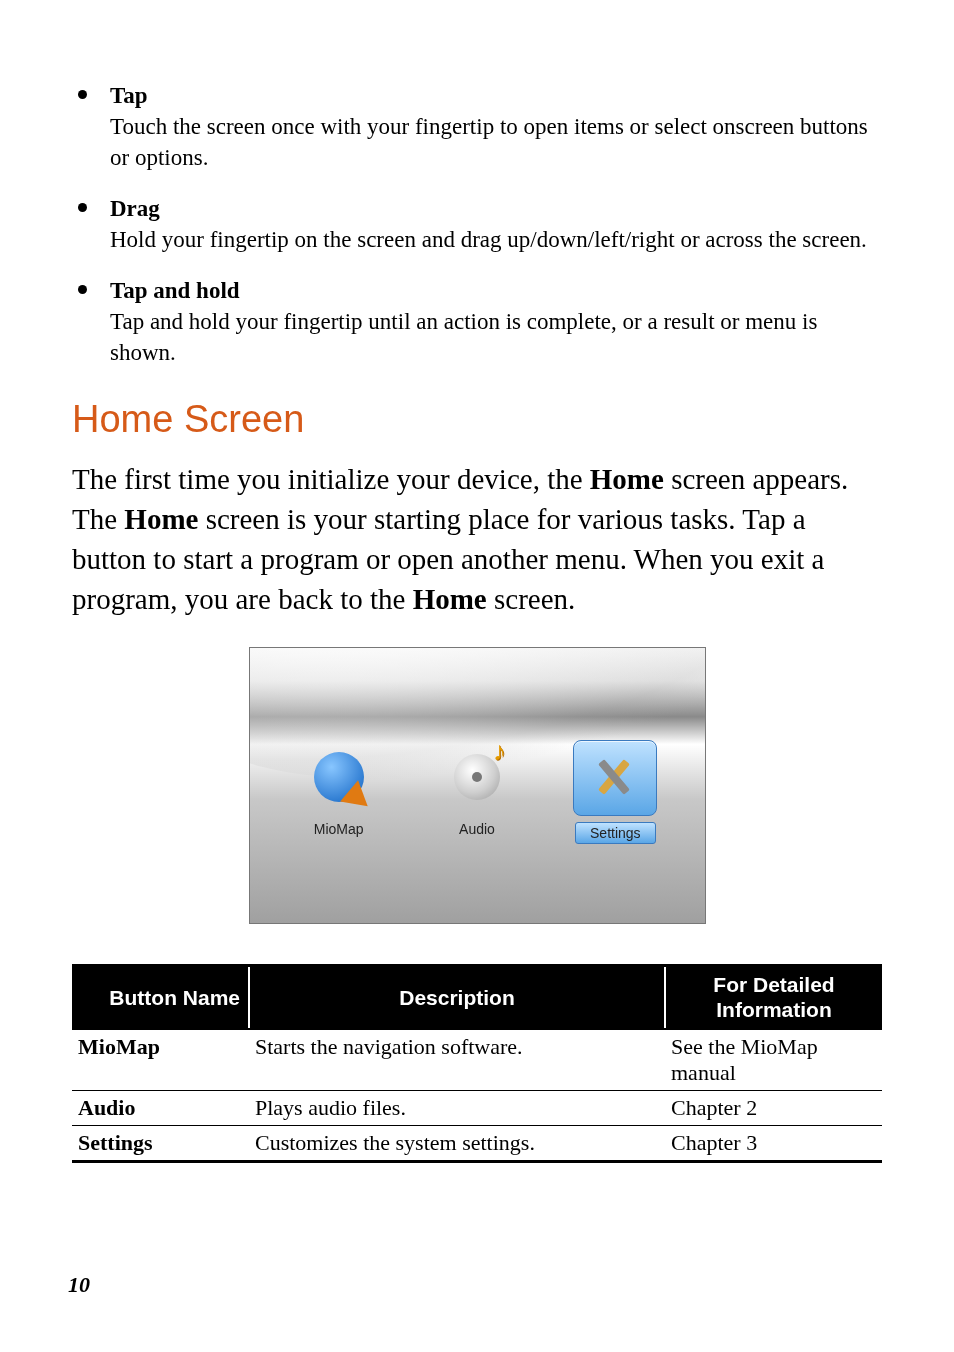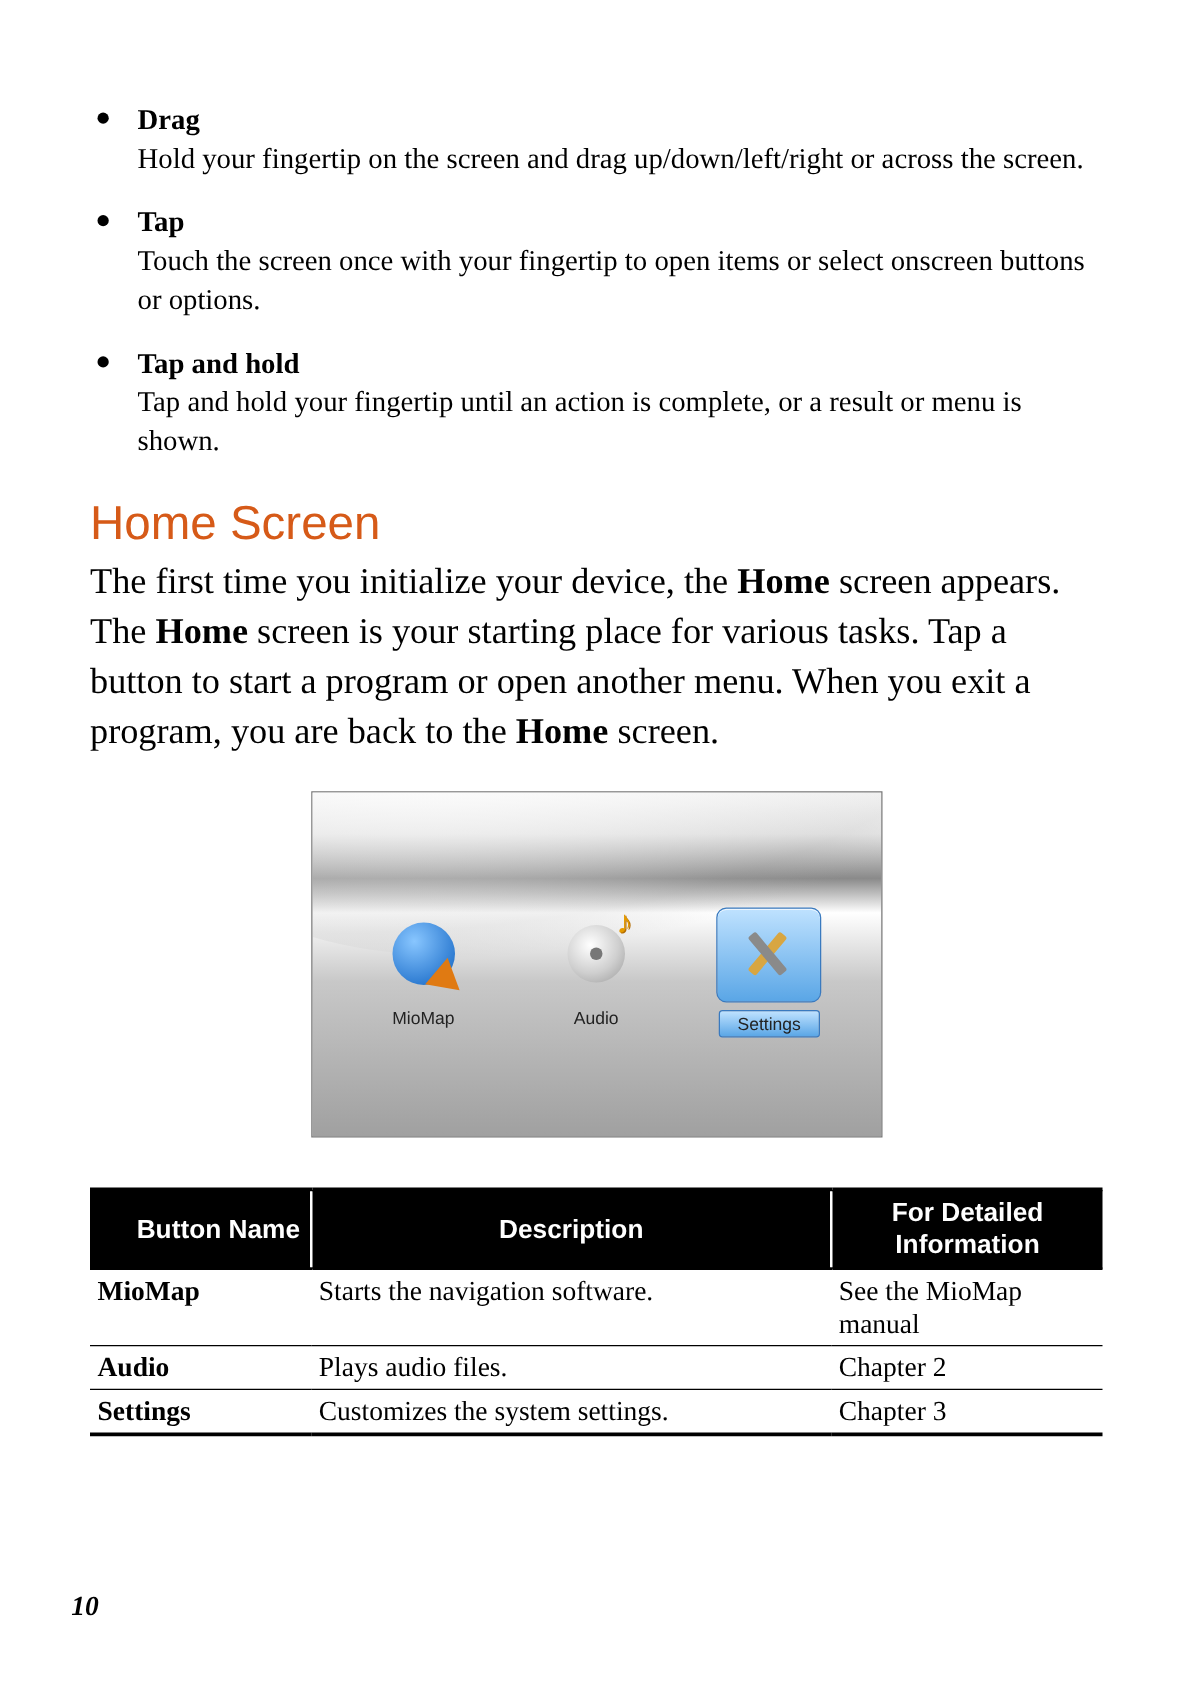--- a/index.html
+++ b/index.html
@@ -42,21 +42,21 @@
     font-weight: bold;
   }
   .gesture-desc {
     display: block;
   }
   h2.section-heading {
     font-family: Arial, Helvetica, sans-serif;
     font-weight: normal;
     font-size: 38px;
     color: #d65a18;
-    margin: 30px 0 4px 0;
+    margin: 30px 0 18px 0;
   }
   p.intro {
     font-size: 29px;
     line-height: 1.38;
     margin: 0 0 28px 0;
   }
   .bold { font-weight: bold; }
 
   
   .screenshot {
@@ -217,39 +217,39 @@
   }
   table.btn-table tbody tr:last-child td {
     border-bottom: 3px solid #000;
   }
   table.btn-table td.name { font-weight: bold; }
   table.btn-table td.info { }
 
   .page-number {
     position: absolute;
     bottom: 54px;
-    left: 57px;
+    left: 68px;
     font-style: italic;
     font-weight: bold;
     font-size: 22px;
   }
 </style>
 </head>
 <body>
 
 <div class="page">
 
   <ul class="gestures">
     <li>
+      <span class="gesture-title">Tap</span><br>
+      <span class="gesture-desc">Touch the screen once with your fingertip to open items or select onscreen buttons or options.</span>
+    </li>
+    <li>
       <span class="gesture-title">Drag</span><br>
       <span class="gesture-desc">Hold your fingertip on the screen and drag up/down/left/right or across the screen.</span>
-    </li>
-    <li>
-      <span class="gesture-title">Tap</span><br>
-      <span class="gesture-desc">Touch the screen once with your fingertip to open items or select onscreen buttons or options.</span>
     </li>
     <li>
       <span class="gesture-title">Tap and hold</span><br>
       <span class="gesture-desc">Tap and hold your fingertip until an action is complete, or a result or menu is shown.</span>
     </li>
   </ul>
 
   <h2 class="section-heading">Home Screen</h2>
 
   <p class="intro">

